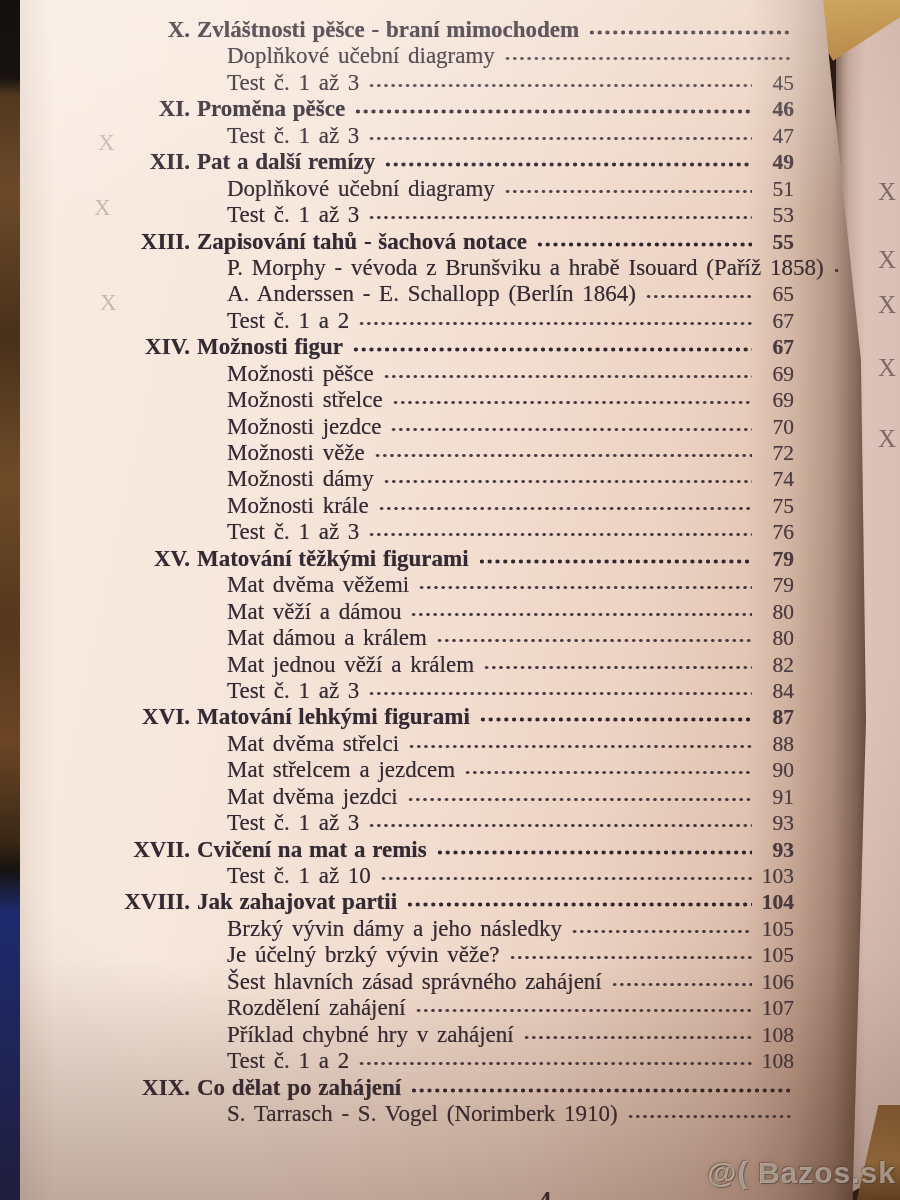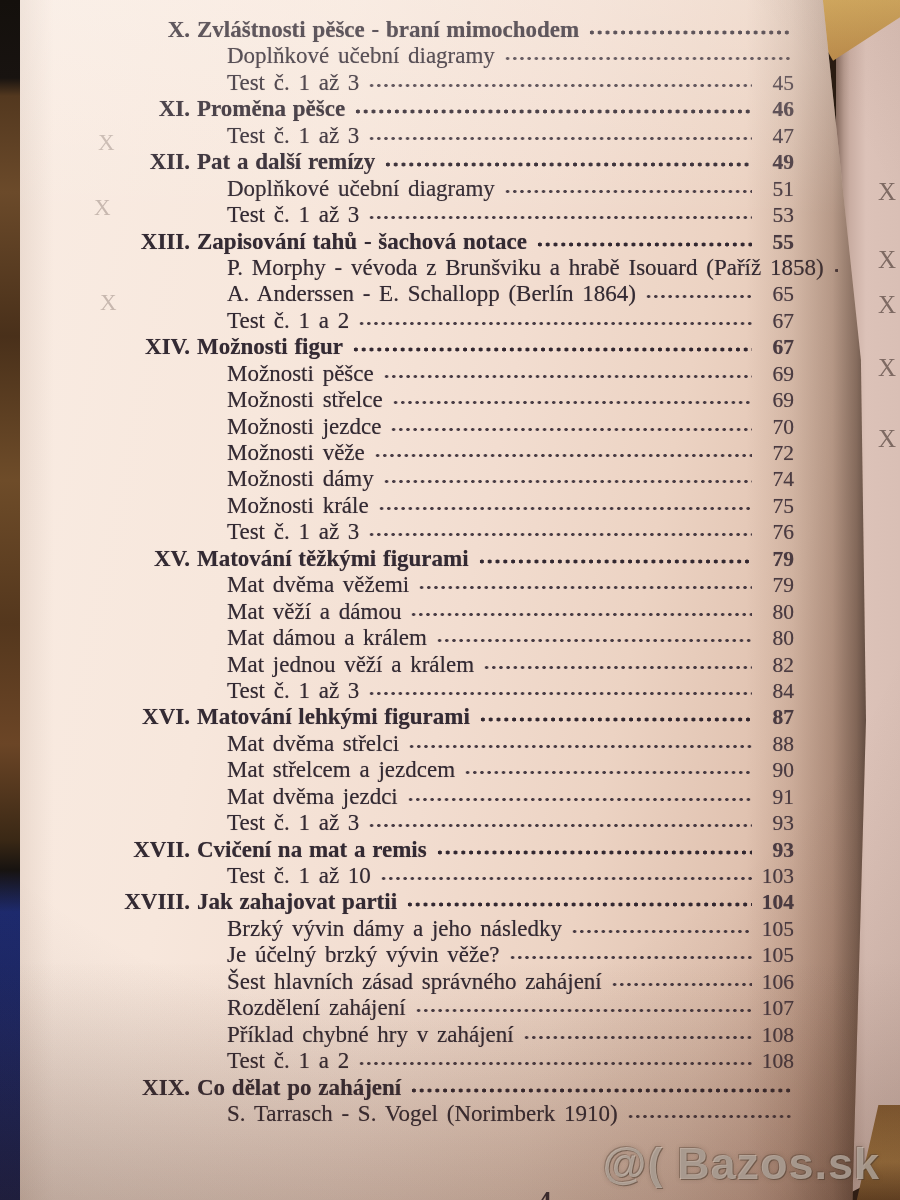--- a/index.html
+++ b/index.html
@@ -98,23 +98,23 @@
     font-size:27px;font-weight:bold;color:#332a33;
   }
 
   
   .vignette{
     position:absolute;inset:0;pointer-events:none;
     background:radial-gradient(120% 92% at 42% 36%, rgba(0,0,0,0) 52%, rgba(60,32,20,.13) 78%, rgba(45,22,15,.30) 100%),
                linear-gradient(180deg, rgba(0,0,0,0) 80%, rgba(70,40,28,.16) 100%);
   }
   .watermark{
-    position:absolute;right:20px;bottom:10px;
+    position:absolute;right:4px;bottom:10px;
     font-family:"Liberation Sans","DejaVu Sans",sans-serif;
-    font-size:45px;font-weight:bold;letter-spacing:1px;
+    font-size:30px;font-weight:bold;letter-spacing:1px;
     color:rgba(225,216,208,.55);
     text-shadow:1px 1px 0 rgba(75,58,46,.55), -1px -1px 0 rgba(75,58,46,.35), 0 0 5px rgba(75,58,46,.30);
   }
 </style>
 </head>
 <body>
 
 <div class="scene">
 
   <div class="left-strip"></div>

